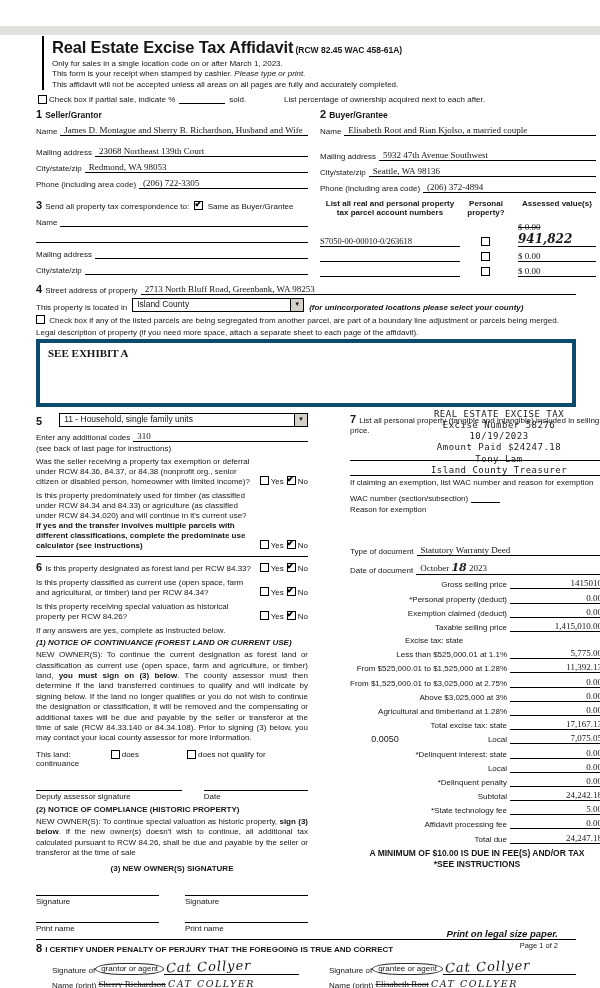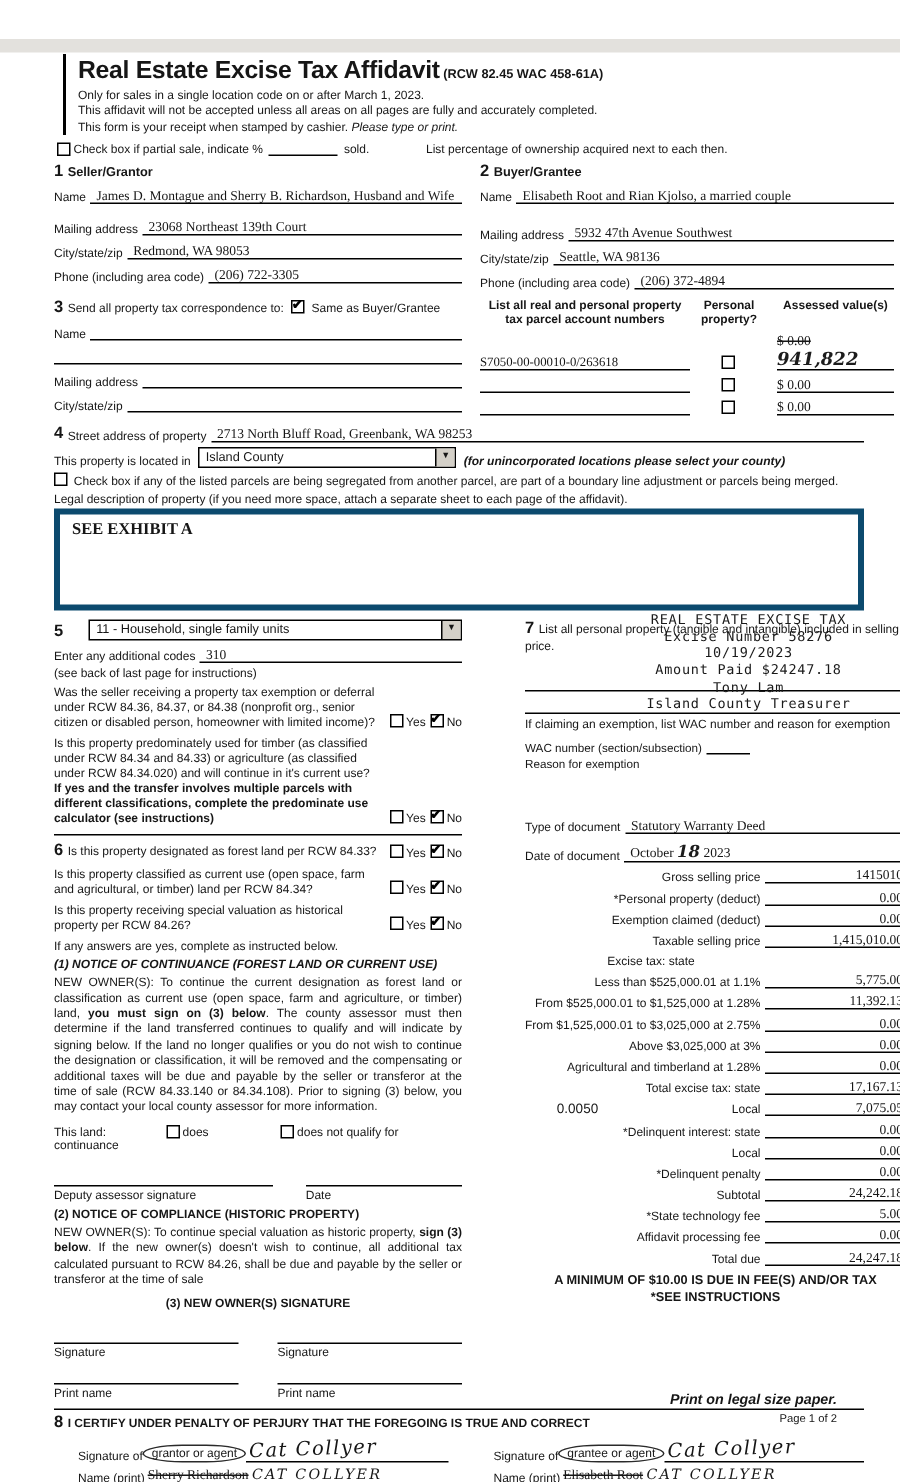--- a/index.html
+++ b/index.html
@@ -111,33 +111,33 @@
 
 <div class="page">
 
   <div class="hdr">
     <div class="hdr-div"></div>
     <div class="title-block">
       <span class="title-main">Real Estate Excise Tax Affidavit</span>
       <span class="title-ref">(RCW 82.45 WAC 458-61A)</span>
       <div class="hdr-lines">
         <div>Only for sales in a single location code on or after March 1, 2023.</div>
+        <div><span>This form is your receipt when stamped by cashier.</span> <span class="i">Please type or print.</span></div>
         <div>This affidavit will not be accepted unless all areas on all pages are fully and accurately completed.</div>
-        <div><span>This form is your receipt when stamped by cashier.</span> <span class="i">Please type or print.</span></div>
       </div>
     </div>
   </div>
 
   <div class="partial">
     <span class="cb"></span>
     <span>Check box if partial sale, indicate %</span>
     <span class="u" style="width:46px;margin:0 4px;"></span>
     <span>sold.</span>
     <span style="flex:1"></span>
-    <span style="width:292px;">List percentage of ownership acquired next to each then.</span>
+    <span style="width:292px;">List percentage of ownership acquired next to each after.</span>
   </div>
 
   <div class="cols">
     <div class="lcol">
       <div><span class="secnum">1</span><span class="sechead">Seller/Grantor</span></div>
       <div class="fld">
         <span class="lbl">Name</span>
         <span class="val serif">James D. Montague and Sherry B. Richardson, Husband and Wife</span>
       </div>
       <div class="fld" style="margin-top:10px;">

